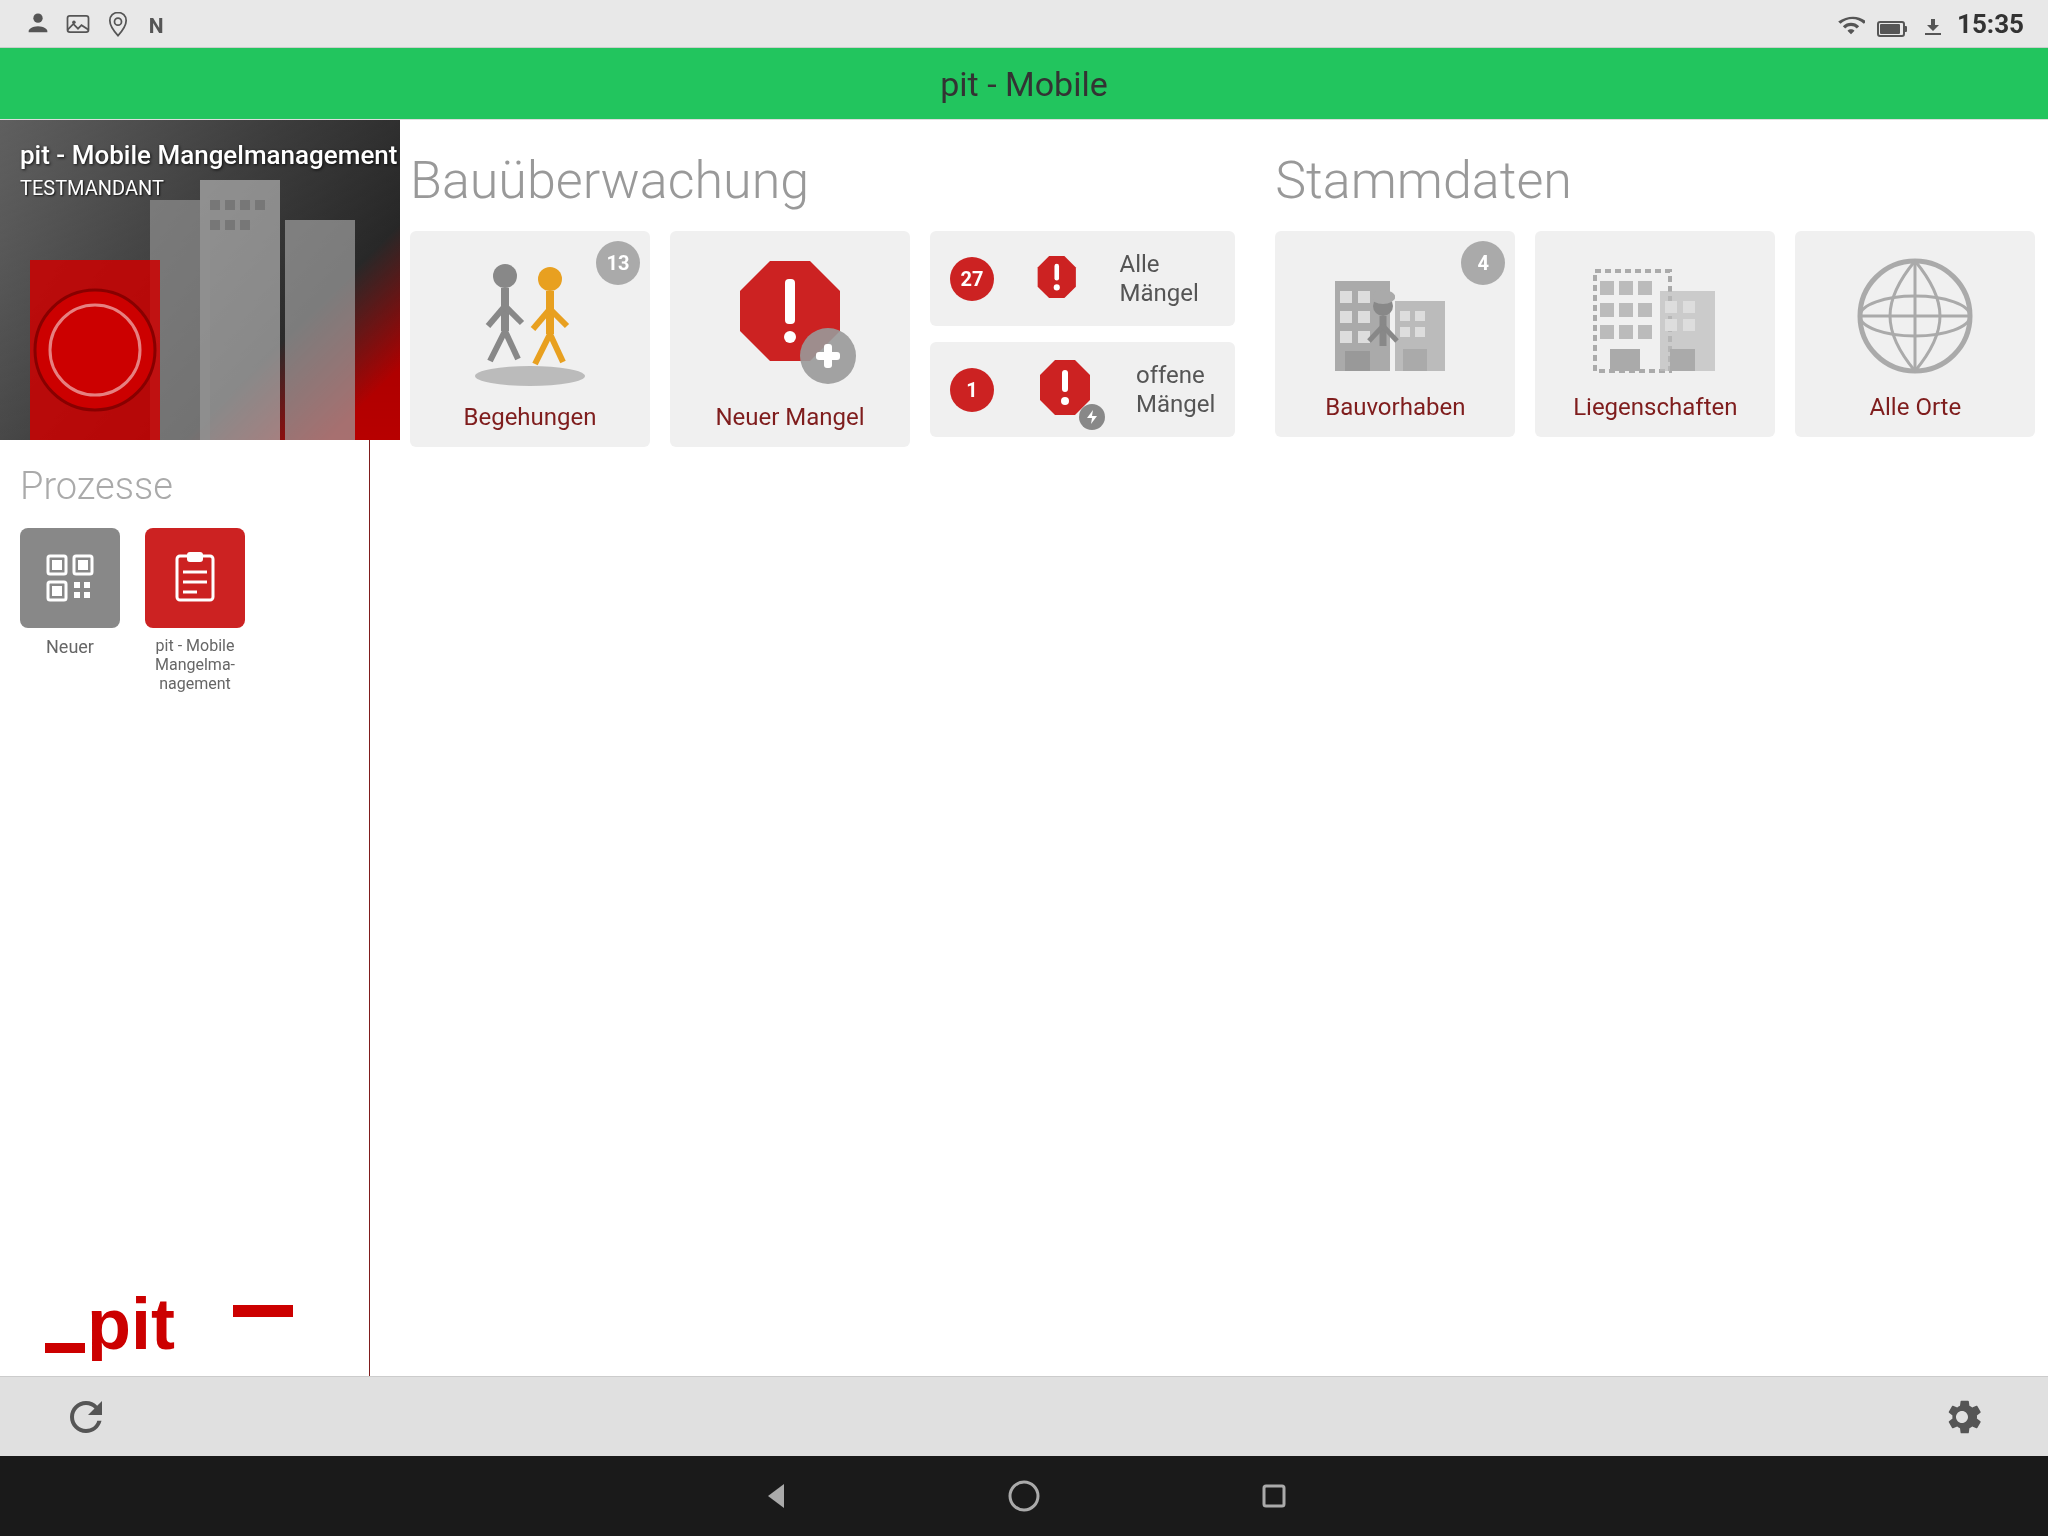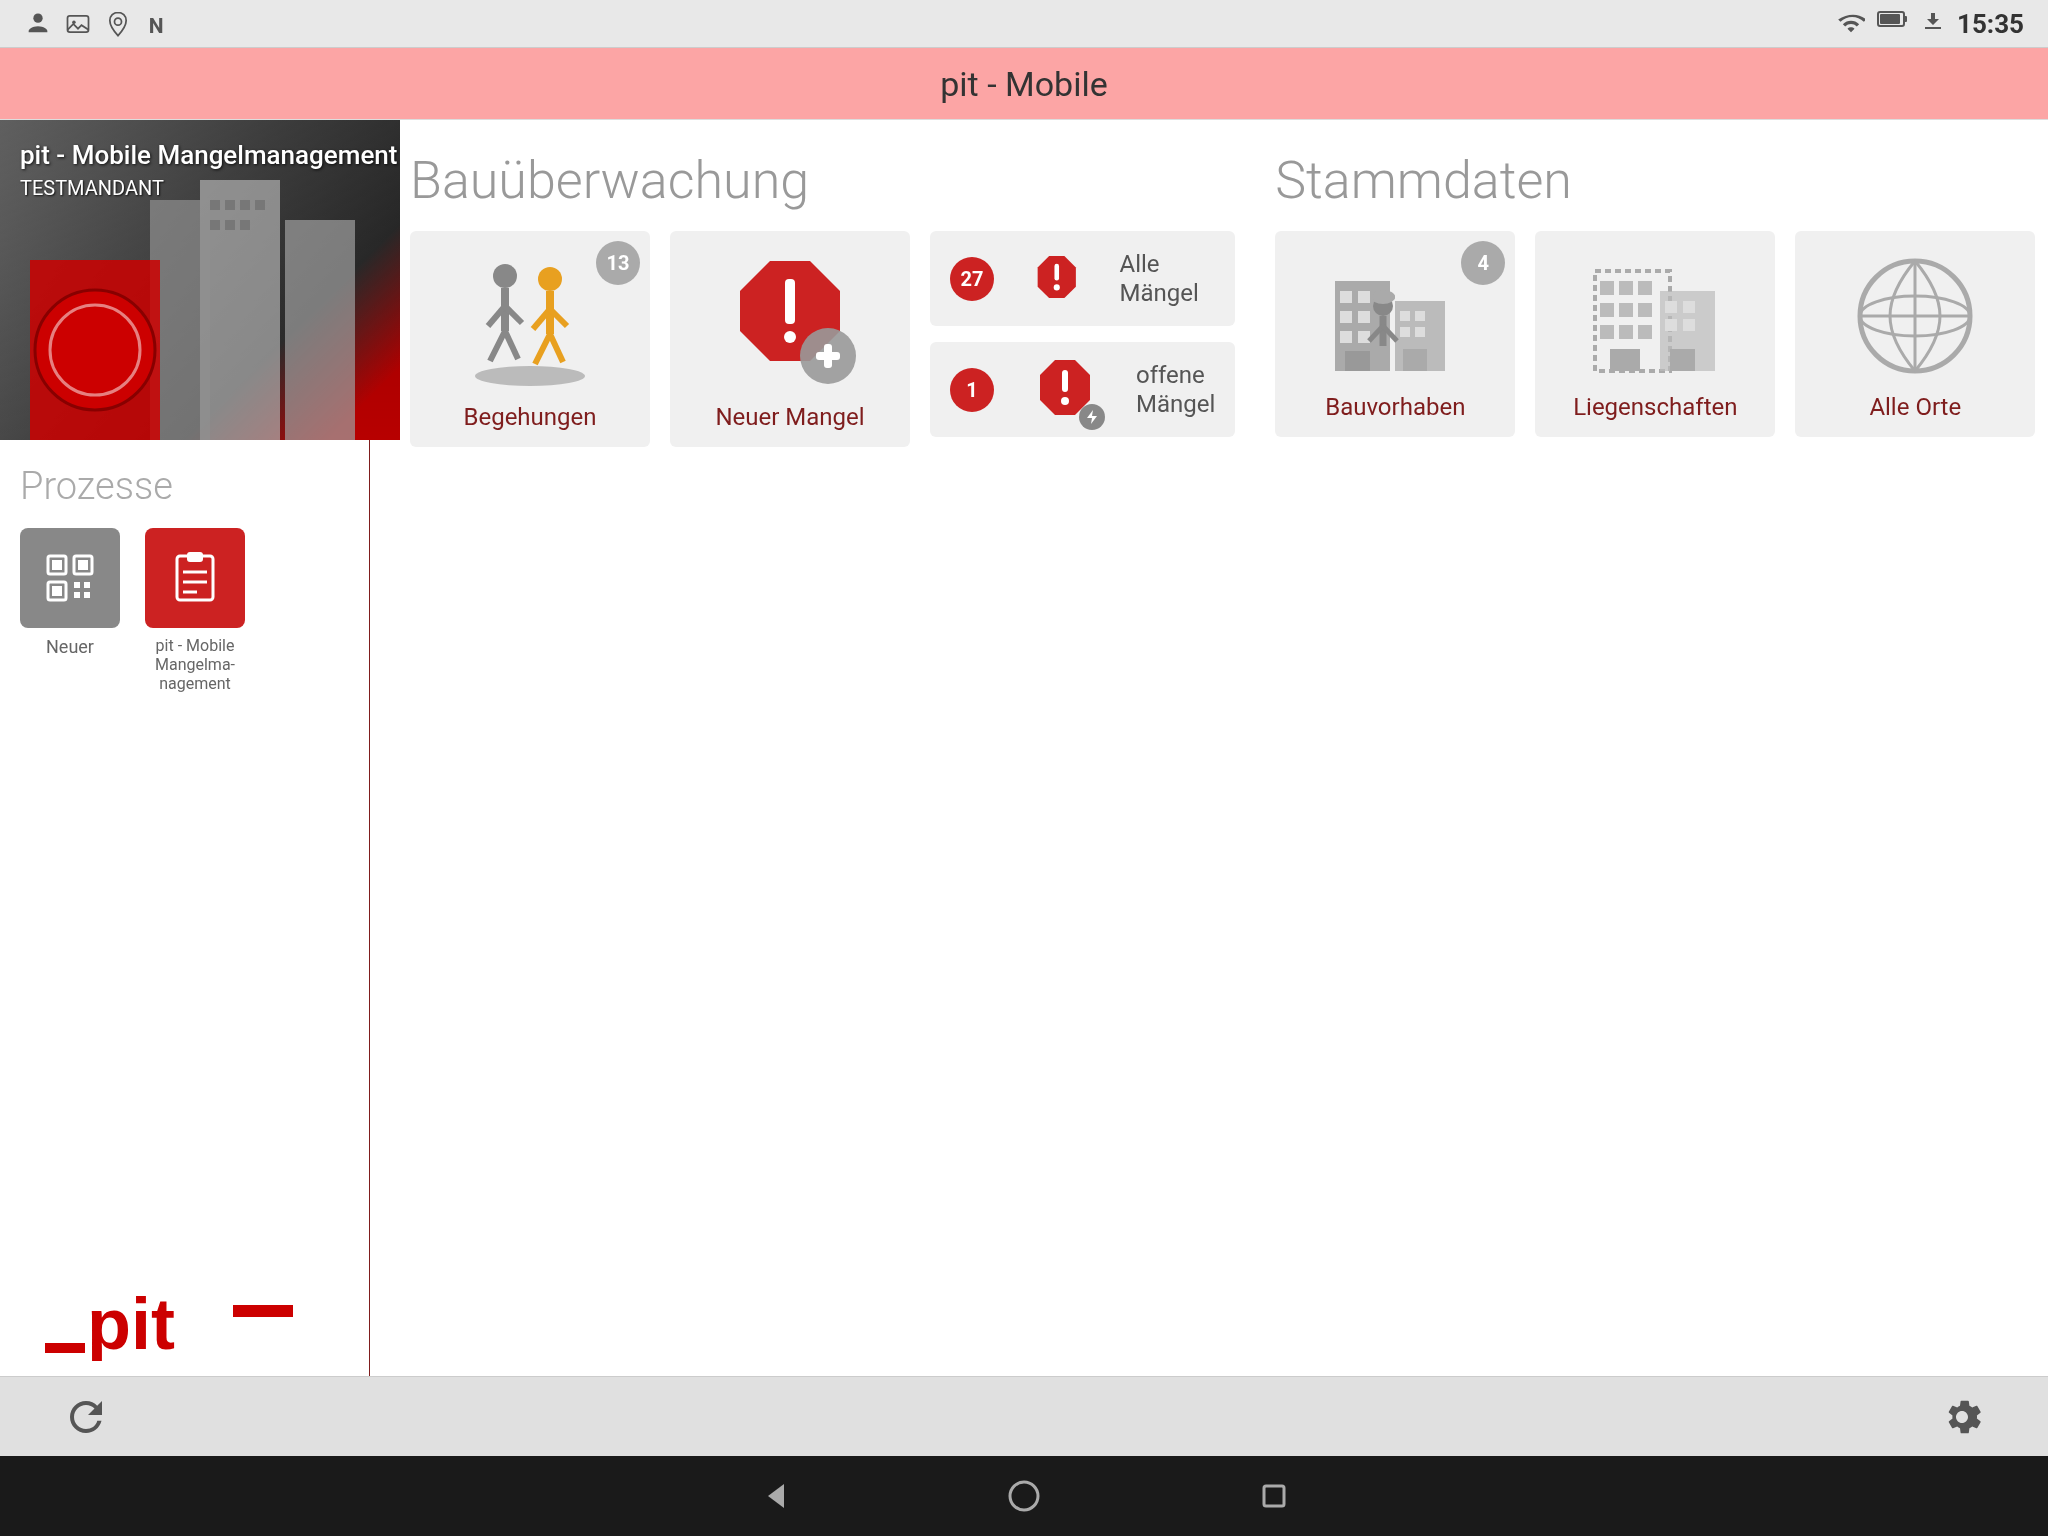--- a/index.html
+++ b/index.html
@@ -23,31 +23,31 @@
       padding: 0 24px;
       border-bottom: 1px solid #ccc;
     }
     .status-bar-left {
       display: flex;
       align-items: center;
       gap: 12px;
     }
     .status-bar-right {
       display: flex;
-      align-items: flex-start;
+      align-items: flex-end;
       gap: 12px;
       font-size: 22px;
       font-weight: bold;
       color: #333;
     }
 
     
     .top-bar {
       height: 72px;
-      background: #fca5a5;
+      background: #22c55e;
       display: flex;
       align-items: center;
       justify-content: center;
       border-bottom: 1px solid #ddd;
     }
     .top-bar-title {
       font-size: 34px;
       color: #333;
       font-weight: 400;
     }

